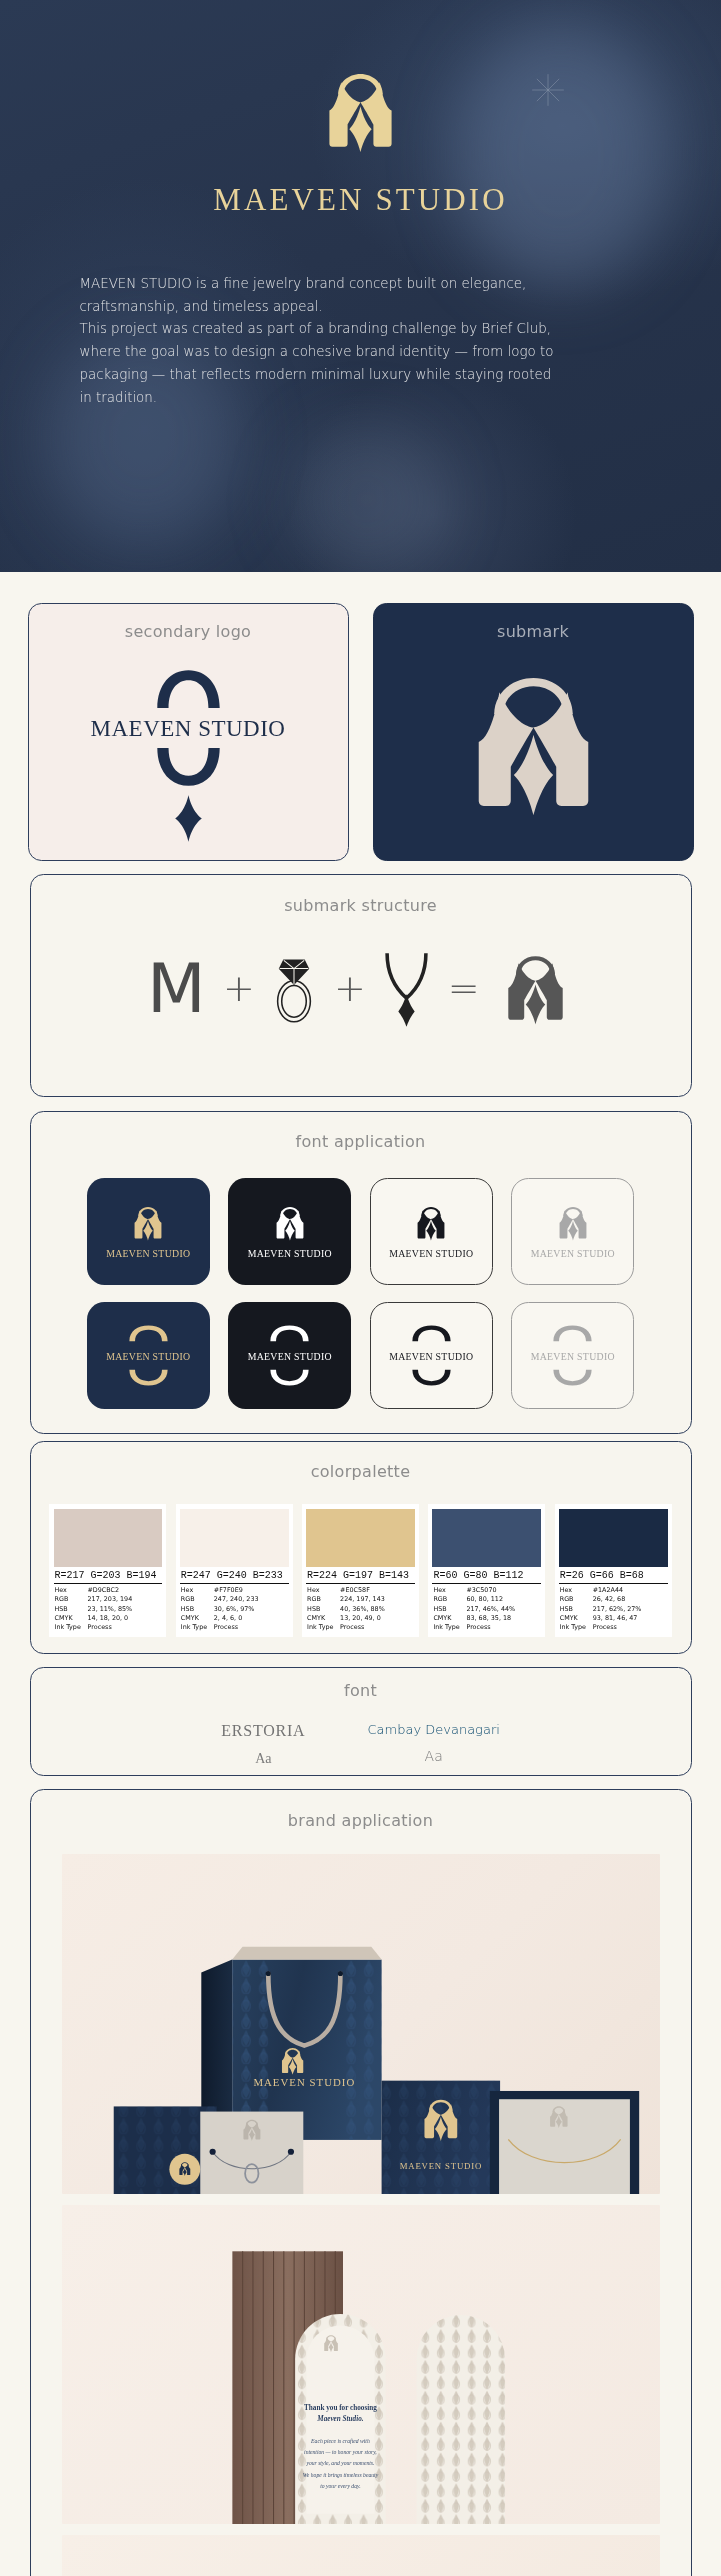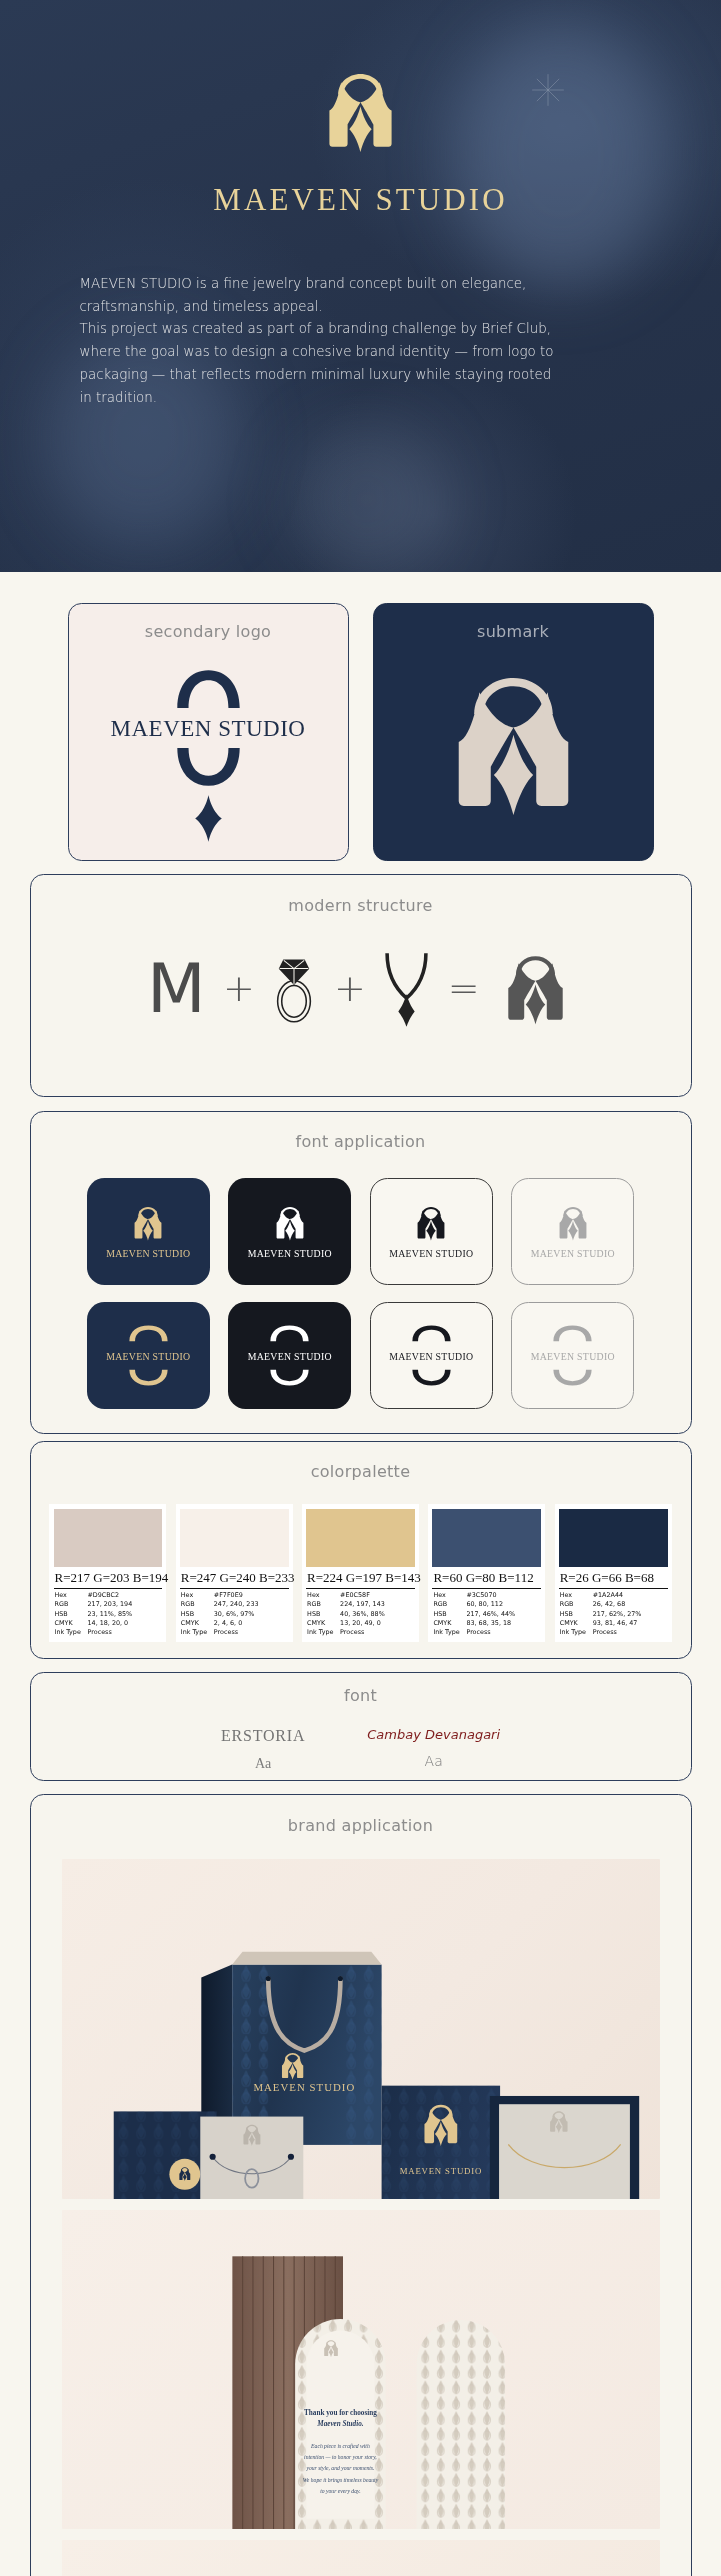--- a/index.html
+++ b/index.html
@@ -65,21 +65,21 @@
   .card-title {
     text-align: center;
     color: #8C8C8C;
     font-size: 16px;
     font-weight: 400;
     font-family: "DejaVu Sans", sans-serif;
     letter-spacing: 0.3px;
   }
 
   
-  .row-logos { display: flex; gap: 24px; width: 586px; margin: 31px auto 0; }
+  .row-logos { display: flex; gap: 24px; width: 666px; margin: 31px auto 0; }
   .card-secondary { flex: 1; height: 258px; background: #F6EEEA; padding-top: 17.5px; }
   .card-submark  { flex: 1; height: 258px; background: #1E2E4A; border-color:#1E2E4A; padding-top: 17.5px; }
   .card-submark .card-title { color: #A9AEB8; }
   .secondary-stack { display:flex; flex-direction:column; align-items:center; margin-top: 23px; }
   .sec-word {
     font-family: "Liberation Serif", serif;
     font-size: 23px; letter-spacing: 0.5px; color: #1E2E4A;
     margin: 7.2px 0 5.2px;
   }
 
@@ -117,22 +117,22 @@
   .w-white { color: #FFFFFF; }
   .w-black { color: #16181E; }
   .w-gray  { color: #A8A8A8; }
 
   
   .card-palette { width: 662px; margin: 7px auto 0; padding: 20.6px 0 15.5px; }
   .swatch-row { display: flex; justify-content: center; gap: 9.3px; margin-top: 23px; }
   .swatch { width: 117px; background: #FFFFFF; padding: 4.1px 4.1px 5.2px; }
   .swatch-chip { height: 58px; width: 100%; }
   .swatch-head {
-    font-family: Liberation Serif, serif;
-    font-size: 13px; color: #111; padding: 3.6px 1px 2.1px;
+    font-family: Liberation Mono, monospace;
+    font-size: 10px; color: #111; padding: 3.6px 1px 2.1px;
     border-bottom: 0.7px solid #111; white-space: nowrap;
   }
   .swatch-spec { padding: 2.1px 1px 0; }
   .spec-line {
     display: flex; font-size: 6.4px; color: #111; line-height: 1.42;
     font-family: "DejaVu Sans", sans-serif;
   }
   .spec-key { width: 33px; flex-shrink: 0; }
   .spec-val { flex: 1; }
 
@@ -140,21 +140,21 @@
   .row-pf { display: flex; gap: 11.3px; width: 662px; margin: 13.4px auto 0; }
   .card-pattern { width: 319px; height: 109px; padding-top: 13.4px; overflow: hidden; }
   .card-font { flex: 1; height: 109px; padding-top: 13.4px; }
   .pattern-strip { margin-top: 11.3px; height: 61px; width: 100%; overflow: hidden; }
   .font-row { display: flex; justify-content: center; gap: 62px; margin-top: 21.6px; }
   .font-item { text-align: center; }
   .font-name-serif {
     font-family: "Liberation Serif", serif; font-size: 16px; color: #737373; letter-spacing: 0.8px;
   }
   .font-name-sans {
-    font-family: "DejaVu Sans", sans-serif; font-size: 13px; color: #7f1d1d; font-weight: 300; font-style: italic;
+    font-family: "DejaVu Sans", sans-serif; font-size: 13px; color: #0c4a6e; font-weight: 300;
   }
   .font-aa-serif { font-family:"Liberation Serif",serif; font-size: 14px; color: #7C7C7C; margin-top: 11.3px; }
   .font-aa-sans  { font-family:"DejaVu Sans",sans-serif; font-size: 14px; color: #7C7C7C; font-weight:300; margin-top: 11.3px; }
 
   
   .card-brandapp { width: 662px; margin: 13.4px auto 31px; padding: 20.6px 0 24px; }
   .mock { width: 598px; margin: 24px auto 0; border-radius: 1px; overflow: hidden; position: relative; }
   .mock-1 { height: 340px; background: linear-gradient(135deg,#F6EDE5 0%, #F3E9E1 55%, #EFE3D9 100%); }
   .mock-2 { height: 319px; background: linear-gradient(135deg,#F7EFE8 0%, #F4EAE2 100%); }
   .mock-3 { height: 361px; background: linear-gradient(135deg,#F7EFE7 0%, #F3E8DE 100%); }
@@ -234,21 +234,21 @@
           <path d="M216 52 C216 52 230 140 256 148 L256 262 C256 268 252 272 246 272 L204 272 C198 272 194 268 194 262 L194 196
                    C194 196 174 160 150 120 C150 120 188 118 216 52 Z"></path>
           <path d="M150 24 C108 24 74 54 74 94 L92 94 C92 62 118 40 150 40 C182 40 208 62 208 94 L226 94 C226 54 192 24 150 24 Z"></path>
           <path d="M150 134 C150 134 162 186 188 212 C162 238 150 290 150 290 C150 290 138 238 112 212 C138 186 150 134 150 134 Z"></path>
         </g>
       </svg>
     </div>
   </div>
 
   <div class="card card-structure">
-    <div class="card-title">modern structure</div>
+    <div class="card-title">submark structure</div>
 
     <div class="equation">
       <div class="eq-letter">M</div>
       <div class="eq-op">+</div>
 
       <svg width="44" height="72" viewBox="0 0 86 140">
         <g fill="none" stroke="#222" stroke-width="3">
           <ellipse cx="43" cy="96" rx="32" ry="40"></ellipse>
           <ellipse cx="43" cy="96" rx="24" ry="31"></ellipse>
           <path d="M23 16 L63 16 L71 32 L43 62 L15 32 Z" fill="#222"></path>

